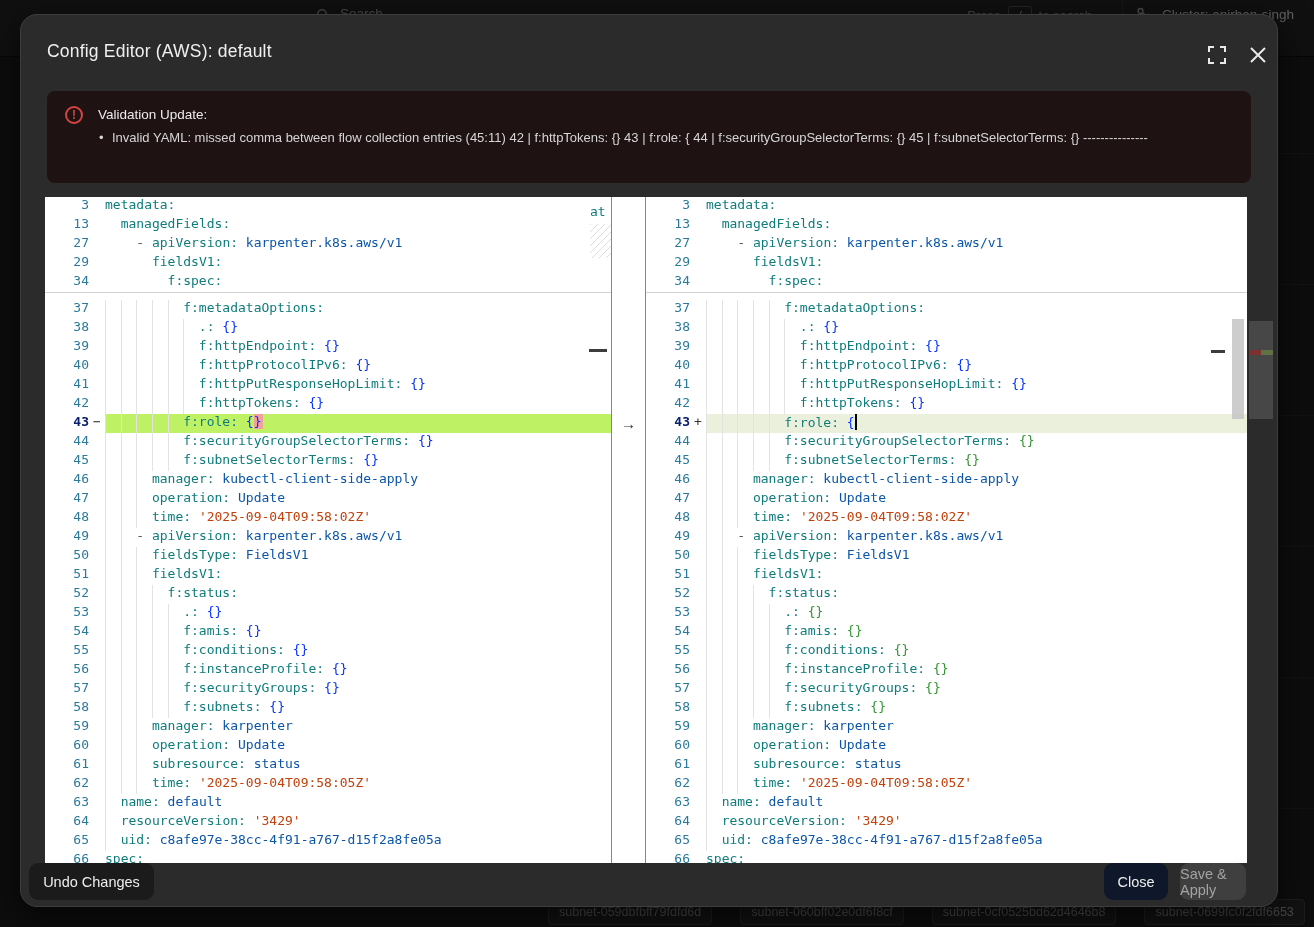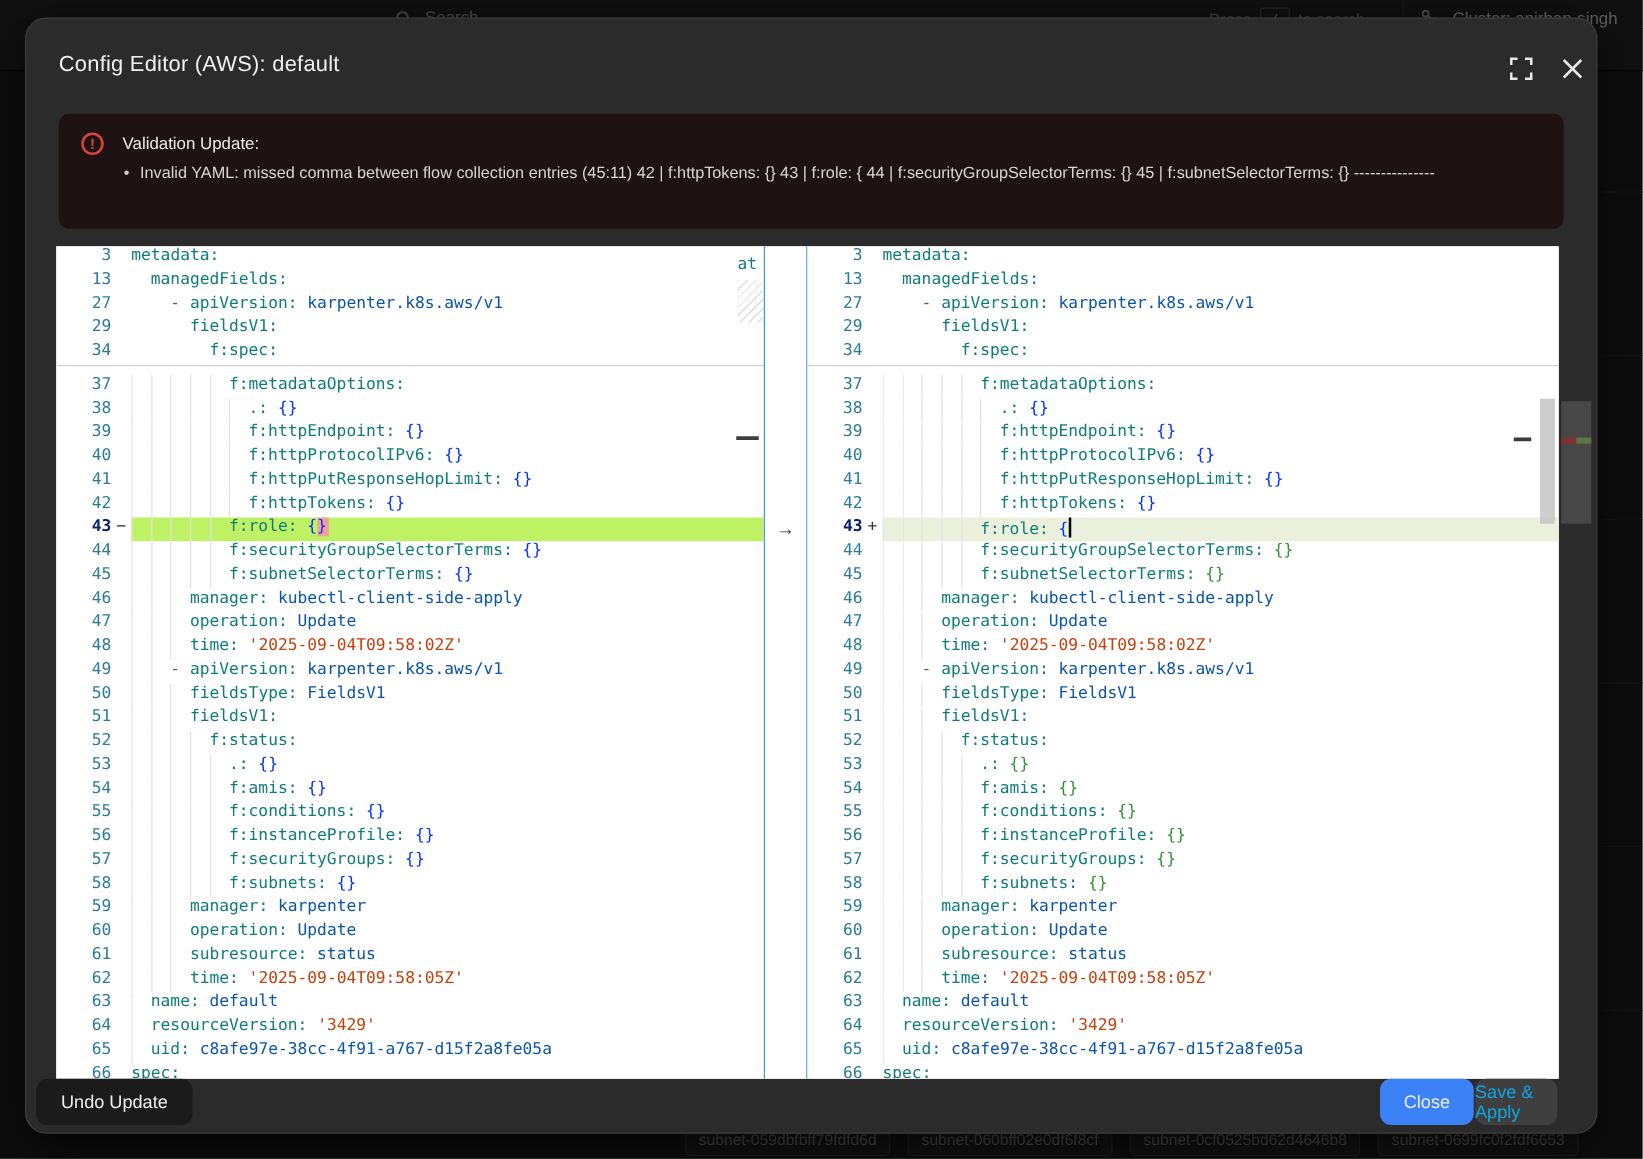--- a/index.html
+++ b/index.html
@@ -13,21 +13,21 @@
   #search-ph{position:absolute;left:40px;top:6px;font-size:13.5px;color:#9a9a9a}
   #search-hint{position:absolute;right:30px;top:6px;font-size:13px;color:#8a8a8a;display:flex;gap:7px;align-items:center}
   #search-hint kbd{display:inline-block;min-width:16px;height:17px;line-height:17px;text-align:center;
        border:1px solid #4a4a4a;border-radius:3px;font-size:11px;color:#aaa;padding:0 3px;
        font-family:"DejaVu Sans Mono",monospace}
   #cluster{position:absolute;left:1136px;top:6px;display:flex;gap:9px;align-items:center;color:#cfcfcf;font-size:13.5px;white-space:nowrap}
   #right-strip{left:1278px;top:22px;width:36px;height:905px;z-index:1;
        background:repeating-linear-gradient(#1f1f1f 0 1px,transparent 1px 131px)}
 
   
-  #chips{left:548px;top:899px;display:flex;gap:14px;z-index:2;white-space:nowrap}
+  #chips{left:548px;top:899px;display:flex;gap:28px;z-index:2;white-space:nowrap}
   .chip{height:24px;line-height:24px;padding:0 10px;background:#1f1f1f;border:1px solid #383838;
         border-radius:4px;color:#9a9a9a;font-size:12.5px}
 
   
   #overlay{left:0;top:0;width:1314px;height:927px;background:rgba(8,8,8,.55);z-index:10}
   #modal{left:20px;top:14px;width:1258px;height:893px;background:#2b2b2b;border:1px solid #3d3d3d;
          border-radius:17px;box-shadow:0 10px 34px rgba(0,0,0,.65);z-index:20;box-sizing:border-box}
   #modal-title{left:26px;top:26px;font-size:17.5px;color:#f0f0f0;letter-spacing:.2px}
   .hdr-icon{width:20px;height:20px;top:30px;cursor:pointer}
   #fullscreen-btn{left:1186px}
@@ -83,22 +83,22 @@
 
   
   #modal-scroll{left:1228px;top:306px;width:24px;height:98px;background:#474747;cursor:pointer}
   #ov-red{left:1228px;top:335px;width:12px;height:5px;background:#7e3230}
   #ov-green{left:1240px;top:335px;width:12px;height:5px;background:#607243}
 
   
   .btn{position:absolute;height:37px;border-radius:9px;font-size:14.5px;display:flex;align-items:center;
        justify-content:center;cursor:pointer;top:848px}
   #undo-btn{left:8px;width:125px;background:#1b1b1b;color:#eeeeee}
-  #close-btn2{left:1083px;width:75px;background:#3b82f6;color:#eeeeee}
-  #save-btn{left:1159px;width:66px;background:#3f3f3f;color:#0ea5e9;cursor:default}
+  #close-btn2{left:1083px;width:64px;background:#0f172a;color:#eeeeee}
+  #save-btn{left:1159px;width:66px;background:#3f3f3f;color:#a3a3a3;cursor:default}
 </style>
 </head>
 <body>
 
 <div id="topbar" class="abs">
   <div id="search-wrap">
     <svg class="abs" style="left:16px;top:8px" width="15" height="15" viewBox="0 0 15 15">
       <circle cx="6" cy="6" r="4.2" fill="none" stroke="#8f8f8f" stroke-width="1.6"></circle>
       <line x1="9.4" y1="9.4" x2="13.4" y2="13.4" stroke="#8f8f8f" stroke-width="1.6"></line>
     </svg>
@@ -237,16 +237,16 @@
     <div id="diff-arrow">→</div>
     <div id="ruler-mark-left"></div>
     <div id="ruler-mark-right"></div>
     <div id="scrollbar-right"></div>
   </div>
 
   <div id="modal-scroll" class="abs"></div>
   <div id="ov-red" class="abs"></div>
   <div id="ov-green" class="abs"></div>
 
-  <div id="undo-btn" class="btn">Undo Update</div>
+  <div id="undo-btn" class="btn">Undo Changes</div>
   <div id="close-btn2" class="btn">Close</div>
   <div id="save-btn" class="btn" aria-disabled="true">Save &amp; Apply</div>
 </div>
 
 </body></html>

